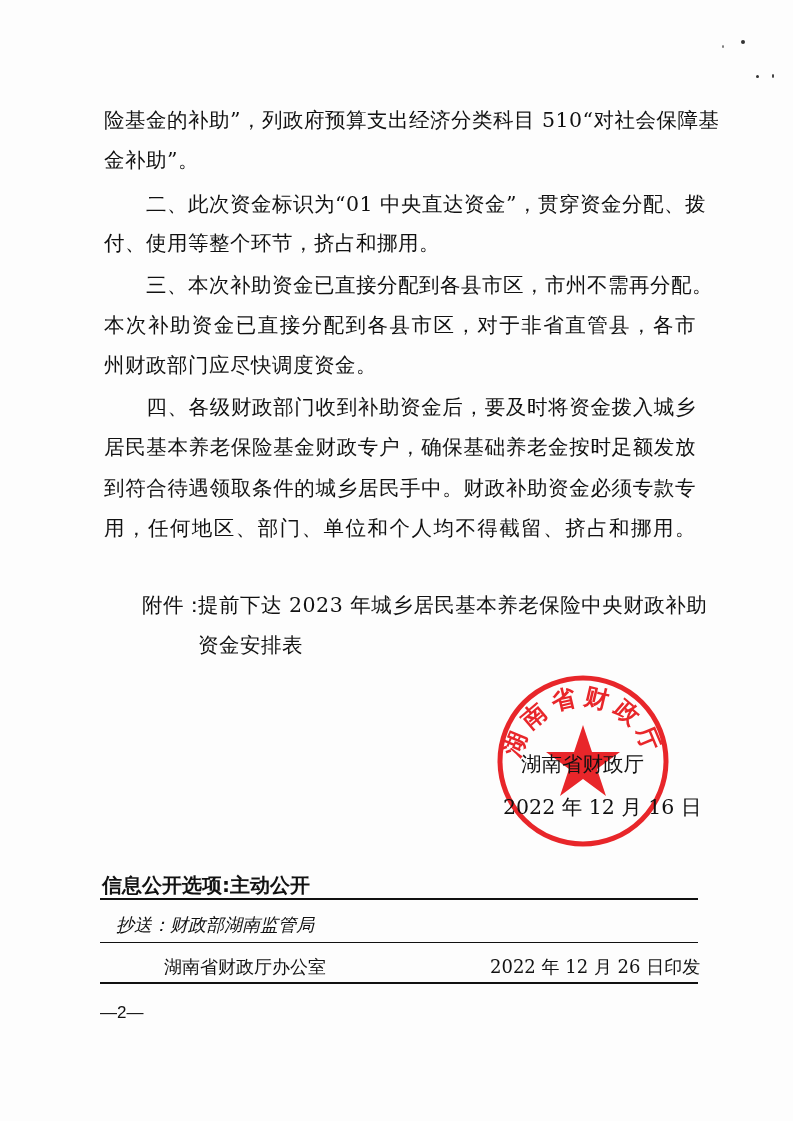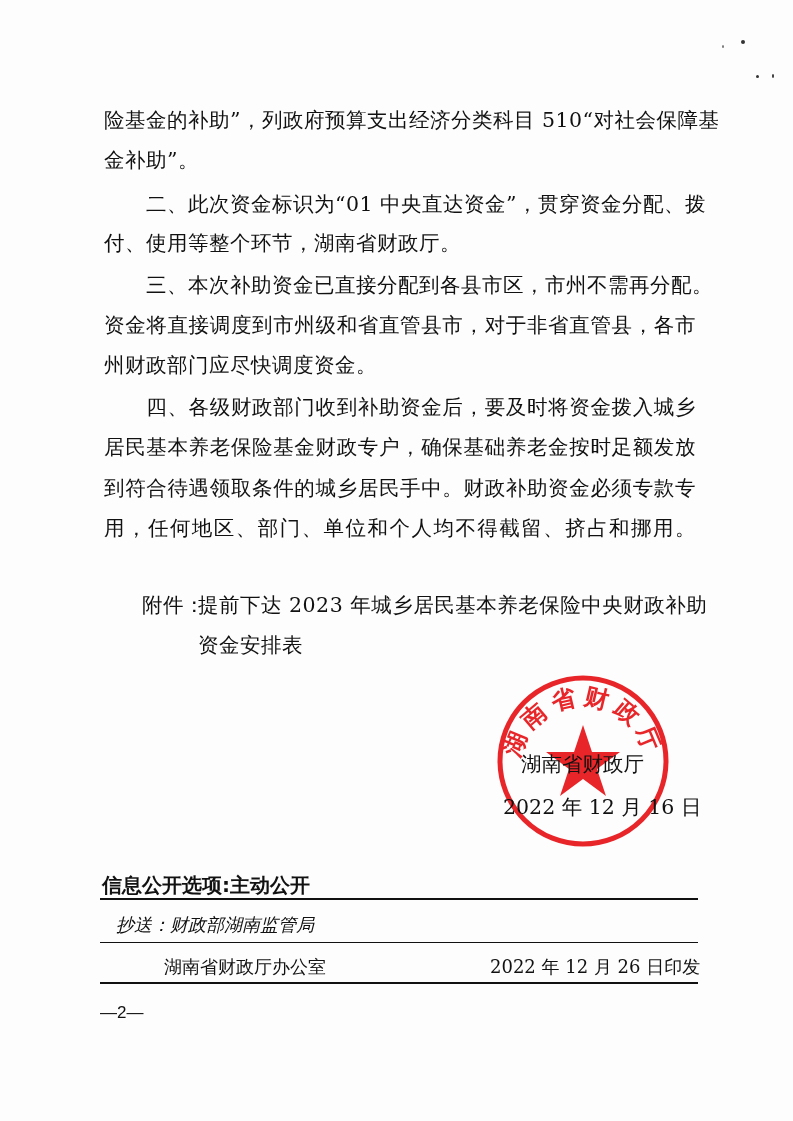--- a/index.html
+++ b/index.html
@@ -35,23 +35,23 @@
 <div class="page">
 
   <div class="speck" style="left:741px;top:40px;width:4px;height:4px;"></div>
   <div class="speck" style="left:722px;top:45px;width:2px;height:3px;background:#777;"></div>
   <div class="speck" style="left:756px;top:75px;width:3px;height:3px;"></div>
   <div class="speck" style="left:772px;top:74px;width:2px;height:4px;"></div>
 
   <div class="line justify" style="top:108px;">险基金的补助”，列政府预算支出经济分类科目 510“对社会保障基</div>
   <div class="line" style="top:148px;">金补助”。</div>
   <div class="line justify" style="top:192px;">　　二、此次资金标识为“01 中央直达资金”，贯穿资金分配、拨</div>
-  <div class="line" style="top:231px;">付、使用等整个环节，湖南省财政厅。</div>
+  <div class="line" style="top:231px;">付、使用等整个环节，挤占和挪用。</div>
   <div class="line justify" style="top:273px;">　　三、本次补助资金已直接分配到各县市区，市州不需再分配。</div>
-  <div class="line justify" style="top:313px;">资金将直接调度到市州级和省直管县市，对于非省直管县，各市</div>
+  <div class="line justify" style="top:313px;">本次补助资金已直接分配到各县市区，对于非省直管县，各市</div>
   <div class="line" style="top:353px;">州财政部门应尽快调度资金。</div>
   <div class="line justify" style="top:395px;">　　四、各级财政部门收到补助资金后，要及时将资金拨入城乡</div>
   <div class="line justify" style="top:435px;">居民基本养老保险基金财政专户，确保基础养老金按时足额发放</div>
   <div class="line justify" style="top:476px;">到符合待遇领取条件的城乡居民手中。财政补助资金必须专款专</div>
   <div class="line justify" style="top:516px;">用，任何地区、部门、单位和个人均不得截留、挤占和挪用。</div>
 
   <div class="line" style="top:593px;left:142px;width:auto;">附件：</div>
   <div class="line" style="top:593px;left:198px;width:500px;">提前下达 2023 年城乡居民基本养老保险中央财政补助</div>
   <div class="line" style="top:633px;left:198px;width:auto;">资金安排表</div>
 

